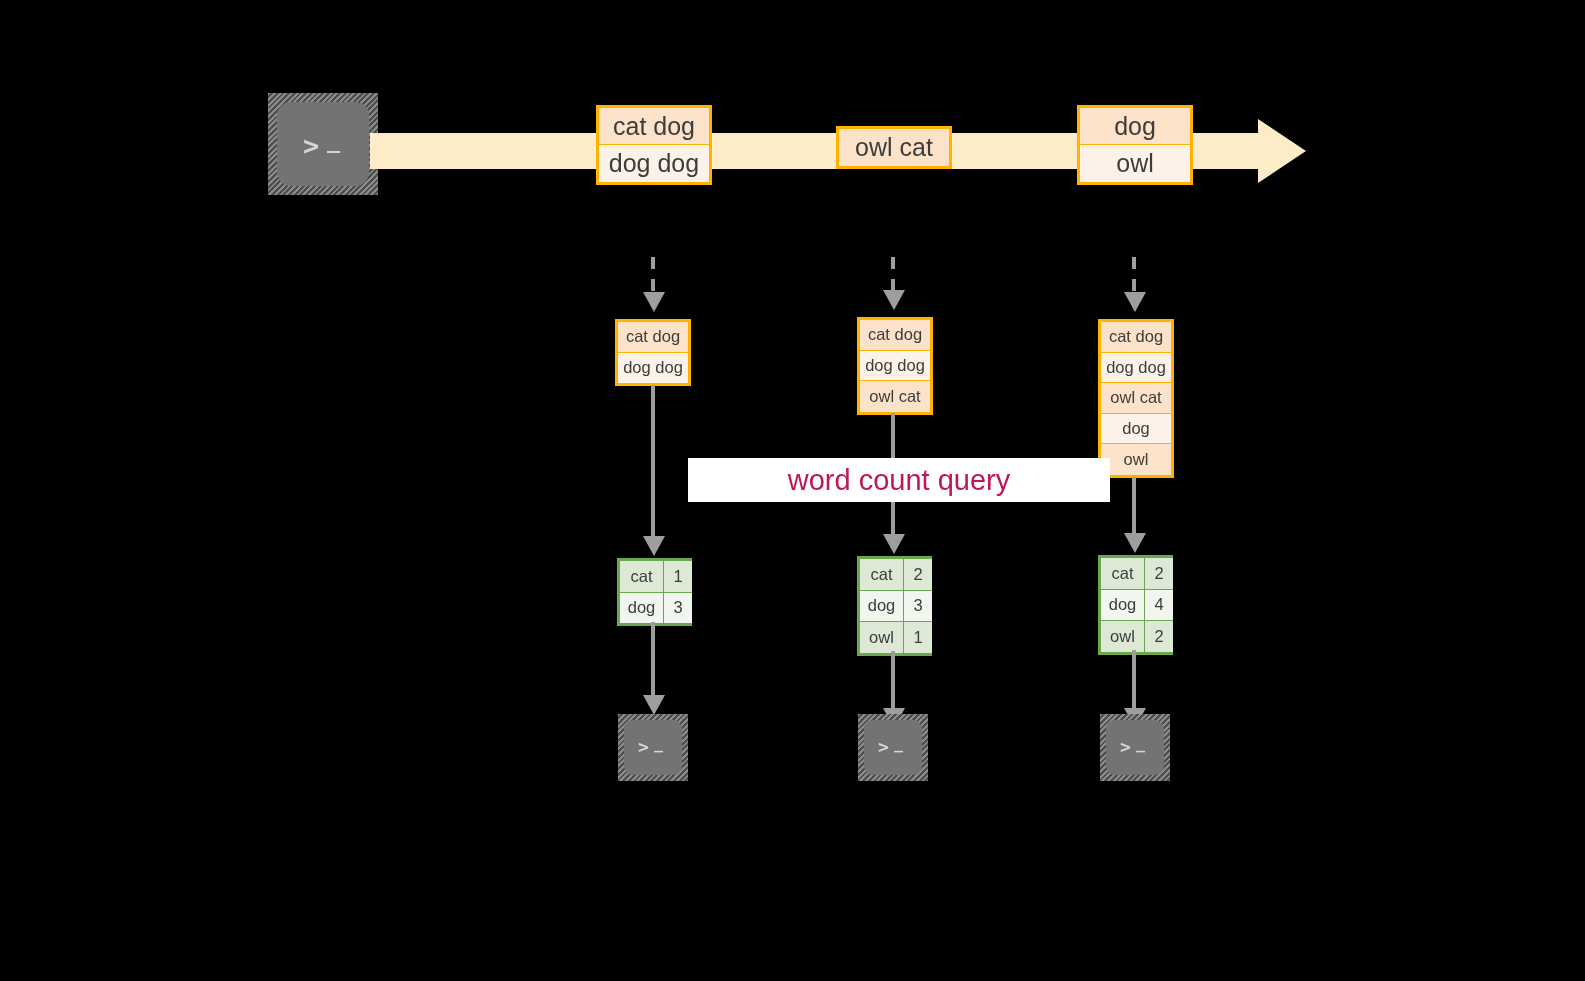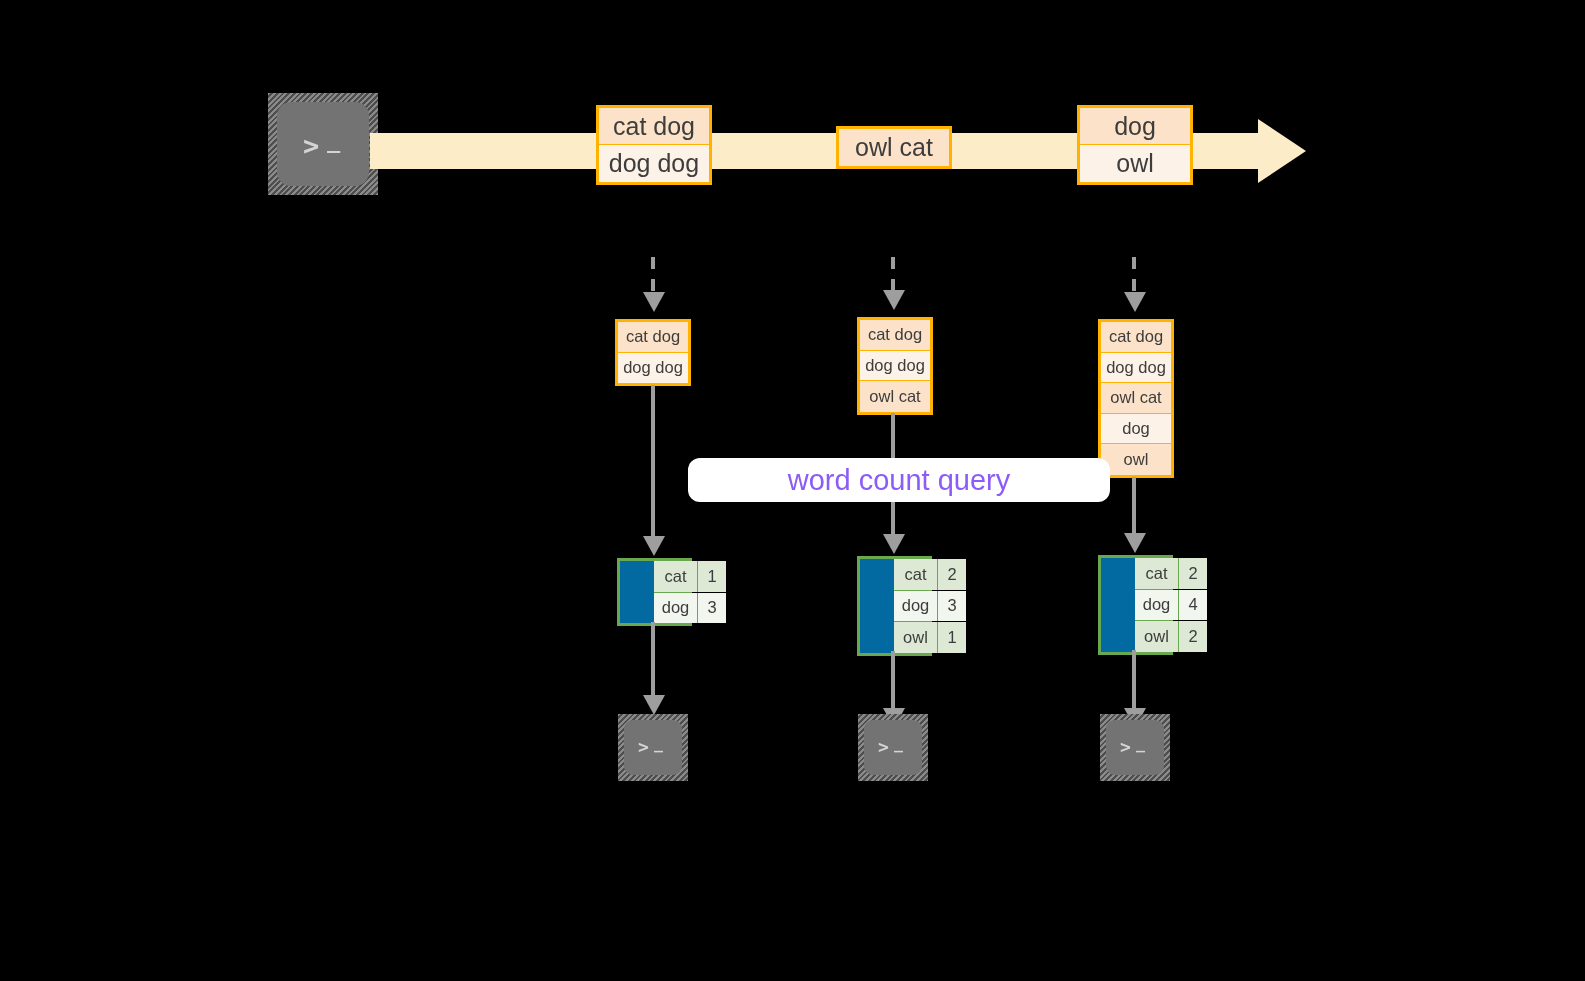--- a/index.html
+++ b/index.html
@@ -98,21 +98,20 @@
   }
 
   
   .res-table {
     position: absolute;
     box-sizing: border-box;
     border: 3px solid #6aa84f;
     background: #0369a1;
     display: flex;
     flex-direction: column;
-    padding-left: 34px;
   }
   .res-row {
     display: flex;
     height: 30.5px;
     border-bottom: 1.5px solid #6aa84f;
   }
   .res-row:last-child { border-bottom: none; }
   .res-row.dark  .res-cell { background: #dde8d5; }
   .res-row.light .res-cell { background: #f1f6ee; }
   .res-cell {
@@ -153,24 +152,23 @@
     border-top: 20px solid #9e9e9e;
   }
 
   
   .query-banner {
     position: absolute;
     background: #ffffff;
     display: flex;
     align-items: center;
     justify-content: center;
-    color: #8b5cf6;
+    color: #be185d;
     font-size: 29px;
     white-space: nowrap;
-    border-radius: 12px;
   }
 </style>
 </head>
 <body>
 
 <div id="canvas">
 
   <div class="terminal" style="left:268px; top:93px; width:110px; height:102px;">
     <div class="inner"></div>
     <span class="term-glyph" style="left:26px; top:30px; font-size:27px;">&gt;</span>

